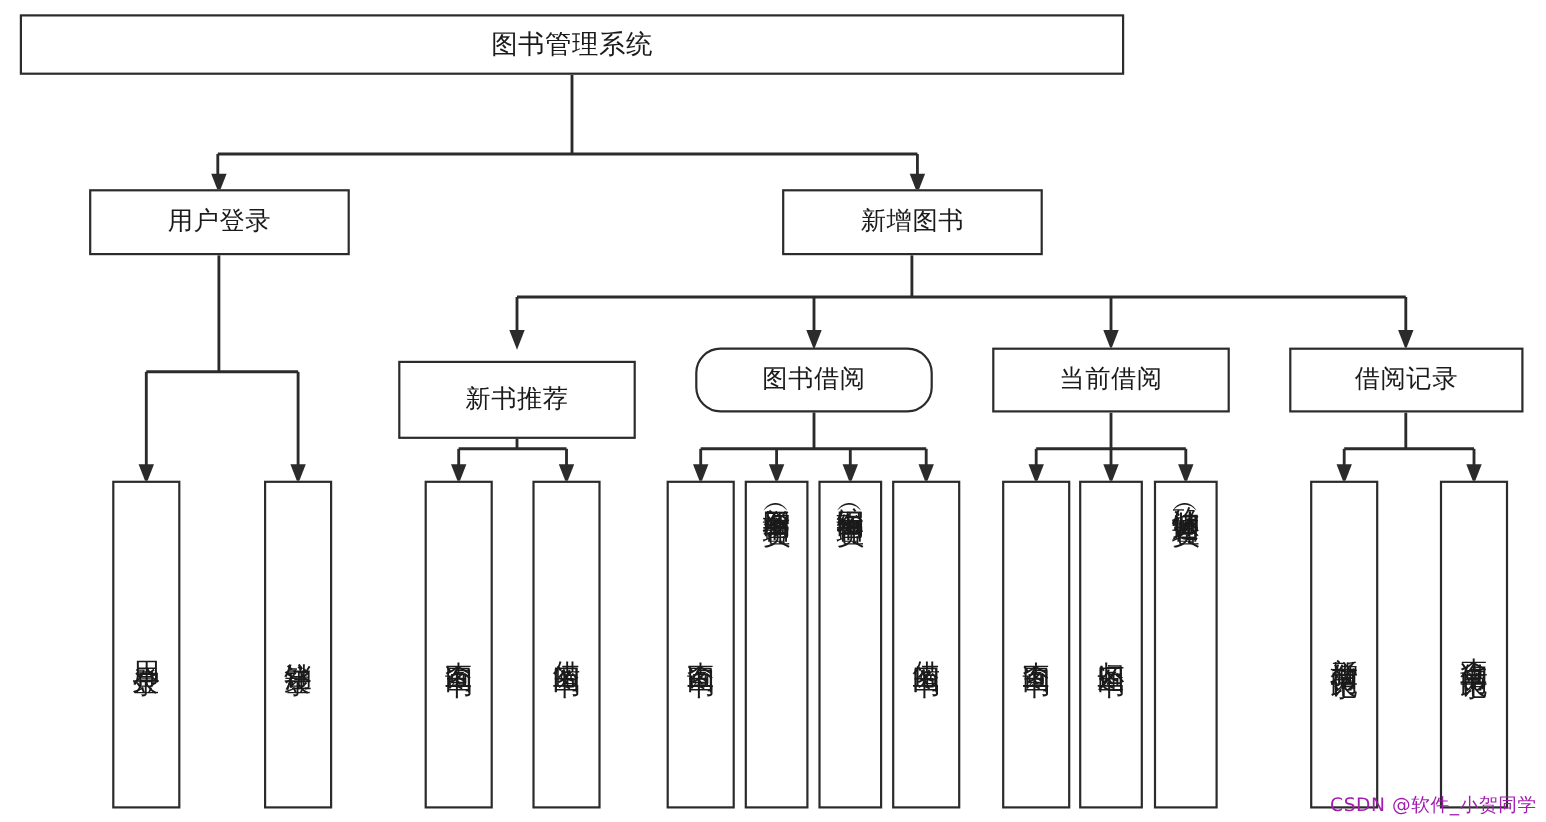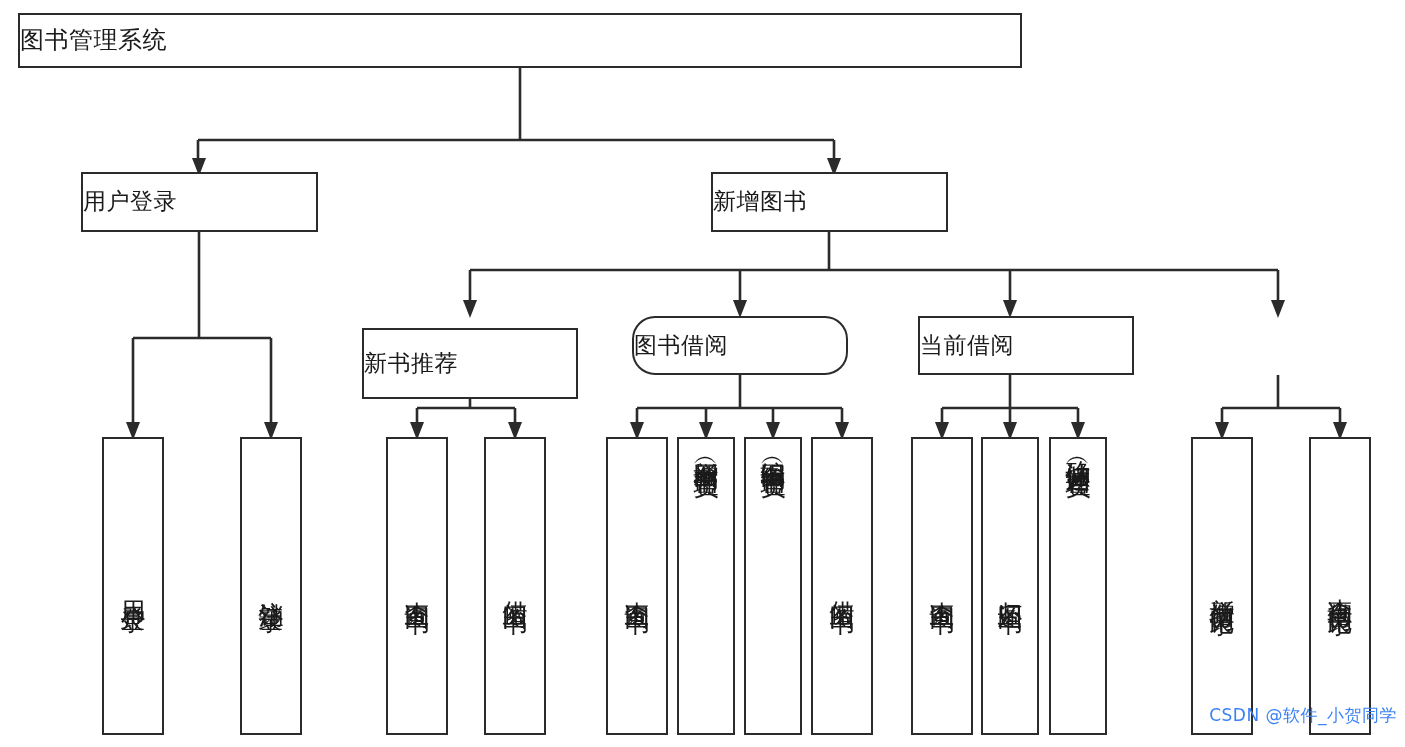--- a/index.html
+++ b/index.html
@@ -26,21 +26,21 @@
     height: 747px;
     pointer-events: none;
   }
   .node {
     position: absolute;
     box-sizing: border-box;
     background: #ffffff;
     border: 2.5px solid #2b2b2b;
     display: flex;
     align-items: center;
-    justify-content: flex-start;
+    justify-content: center;
     color: #1a1a1a;
     z-index: 2;
   }
   .node .label {
     display: block;
     text-align: center;
     line-height: 1.04;
     white-space: pre;
   }
   
@@ -64,23 +64,23 @@
     letter-spacing: 3px;
     margin: 0 auto;
   }
   .node.v.tall .label {
     font-size: 25px;
     letter-spacing: 2px;
   }
   .watermark {
     position: absolute;
     right: 8px;
-    bottom: 20px;
+    bottom: 4px;
     font-size: 17px;
-    color: #3b82f6;
+    color: #a21caf;
     letter-spacing: 0.5px;
     white-space: nowrap;
     z-index: 5;
     font-family: "DejaVu Sans", "Liberation Sans", sans-serif;
   }
 </style>
 </head>
 <body>
 
 <div id="canvas">
@@ -173,22 +173,25 @@
   <div class="node h" style="left:711px; top:172px; width:237px; height:60px;">
     <span class="label">新增图书</span>
   </div>
 
   <div class="node h" style="left:362px; top:328px; width:216px; height:71px;">
     <span class="label">新书推荐</span>
   </div>
   <div class="node h" style="left:632px; top:316px; width:216px; height:59px;border-radius:23px;">
     <span class="label">图书借阅</span>
   </div>
-  <div class="node h" style="left:902px; top:316px; width:216px; height:59px;margin-left:16px;">
+  <div class="node h" style="left:902px; top:316px; width:216px; height:59px;">
     <span class="label">当前借阅</span>
+  </div>
+  <div class="node h" style="left:1172px; top:316px; width:213px; height:59px;">
+    <span class="label">借阅记录</span>
   </div>
 
   <div class="node v" style="left:102px; top:437px; width:62px; height:298px; align-items:center;">
     <span class="label">用户登录</span>
   </div>
   <div class="node v" style="left:240px; top:437px; width:62px; height:298px; align-items:center;">
     <span class="label">注销登录</span>
   </div>
 
   <div class="node v" style="left:386px; top:437px; width:62px; height:298px; align-items:center;">

